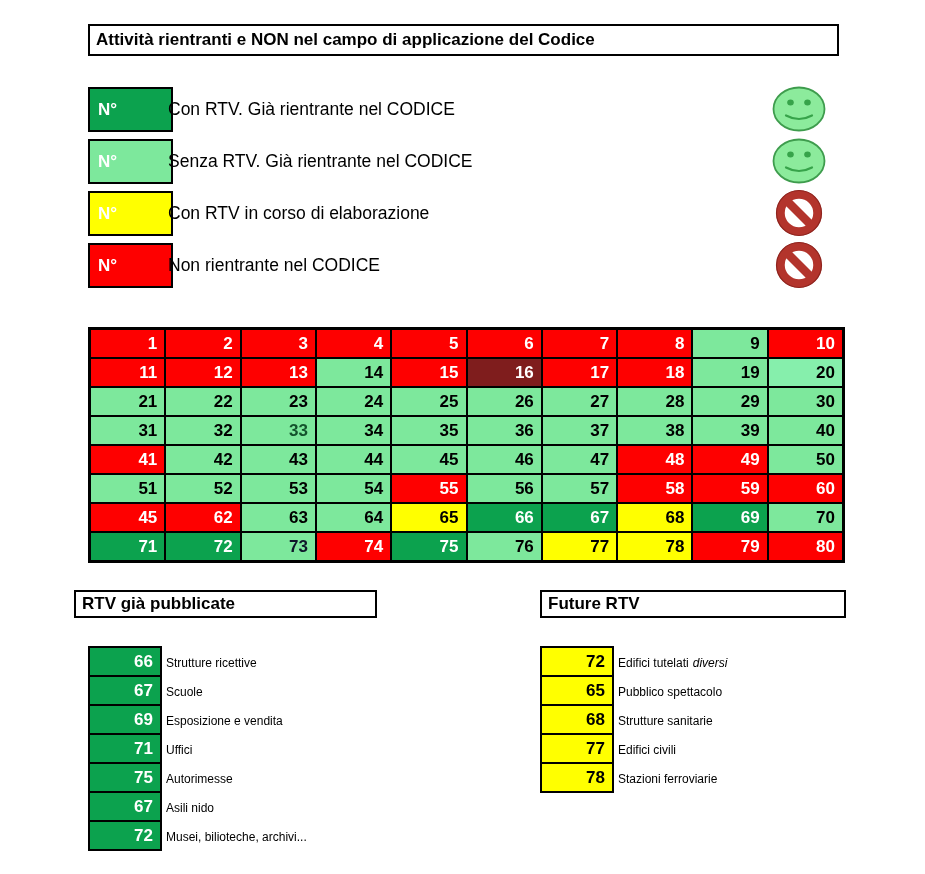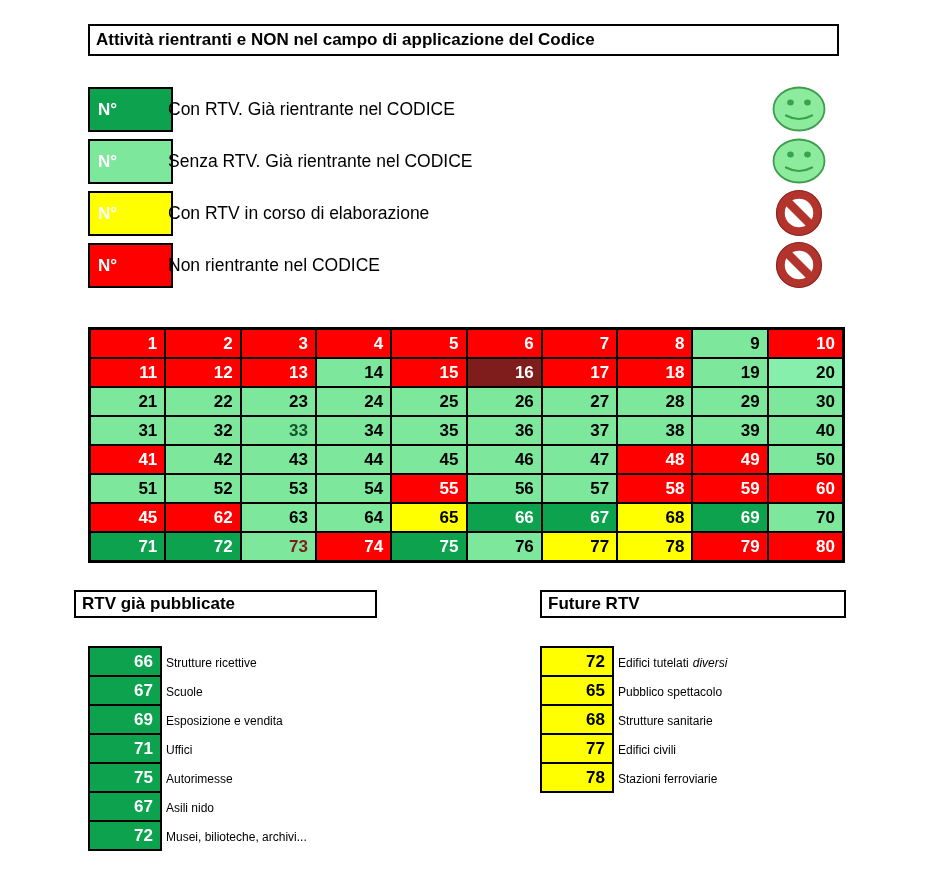--- a/index.html
+++ b/index.html
@@ -170,21 +170,21 @@
     <div class="grid-cell" style="background: rgb(125, 232, 156); color: rgb(0, 0, 0);">63</div>
     <div class="grid-cell" style="background: rgb(125, 232, 156); color: rgb(0, 0, 0);">64</div>
     <div class="grid-cell" style="background: rgb(255, 255, 0); color: rgb(0, 0, 0);">65</div>
     <div class="grid-cell" style="background: rgb(12, 162, 78); color: rgb(255, 255, 255);">66</div>
     <div class="grid-cell" style="background: rgb(12, 162, 78); color: rgb(255, 255, 255);">67</div>
     <div class="grid-cell" style="background: rgb(255, 255, 0); color: rgb(0, 0, 0);">68</div>
     <div class="grid-cell" style="background: rgb(12, 162, 78); color: rgb(255, 255, 255);">69</div>
     <div class="grid-cell" style="background: rgb(125, 232, 156); color: rgb(0, 0, 0);">70</div>
     <div class="grid-cell" style="background: rgb(12, 162, 78); color: rgb(255, 255, 255);">71</div>
     <div class="grid-cell" style="background: rgb(12, 162, 78); color: rgb(255, 255, 255);">72</div>
-    <div class="grid-cell" style="background: rgb(125, 232, 156); color: #7f1d1d;">73</div>
+    <div class="grid-cell" style="background: rgb(125, 232, 156); color: #0f172a;">73</div>
     <div class="grid-cell" style="background: rgb(254, 0, 0); color: rgb(255, 255, 255);">74</div>
     <div class="grid-cell" style="background: rgb(12, 162, 78); color: rgb(255, 255, 255);">75</div>
     <div class="grid-cell" style="background: rgb(125, 232, 156); color: rgb(0, 0, 0);">76</div>
     <div class="grid-cell" style="background: rgb(255, 255, 0); color: rgb(0, 0, 0);">77</div>
     <div class="grid-cell" style="background: rgb(255, 255, 0); color: rgb(0, 0, 0);">78</div>
     <div class="grid-cell" style="background: rgb(254, 0, 0); color: rgb(255, 255, 255);">79</div>
     <div class="grid-cell" style="background: rgb(254, 0, 0); color: rgb(255, 255, 255);">80</div>
   </div>
 
 <div class="sec-header left">RTV già pubblicate</div>

